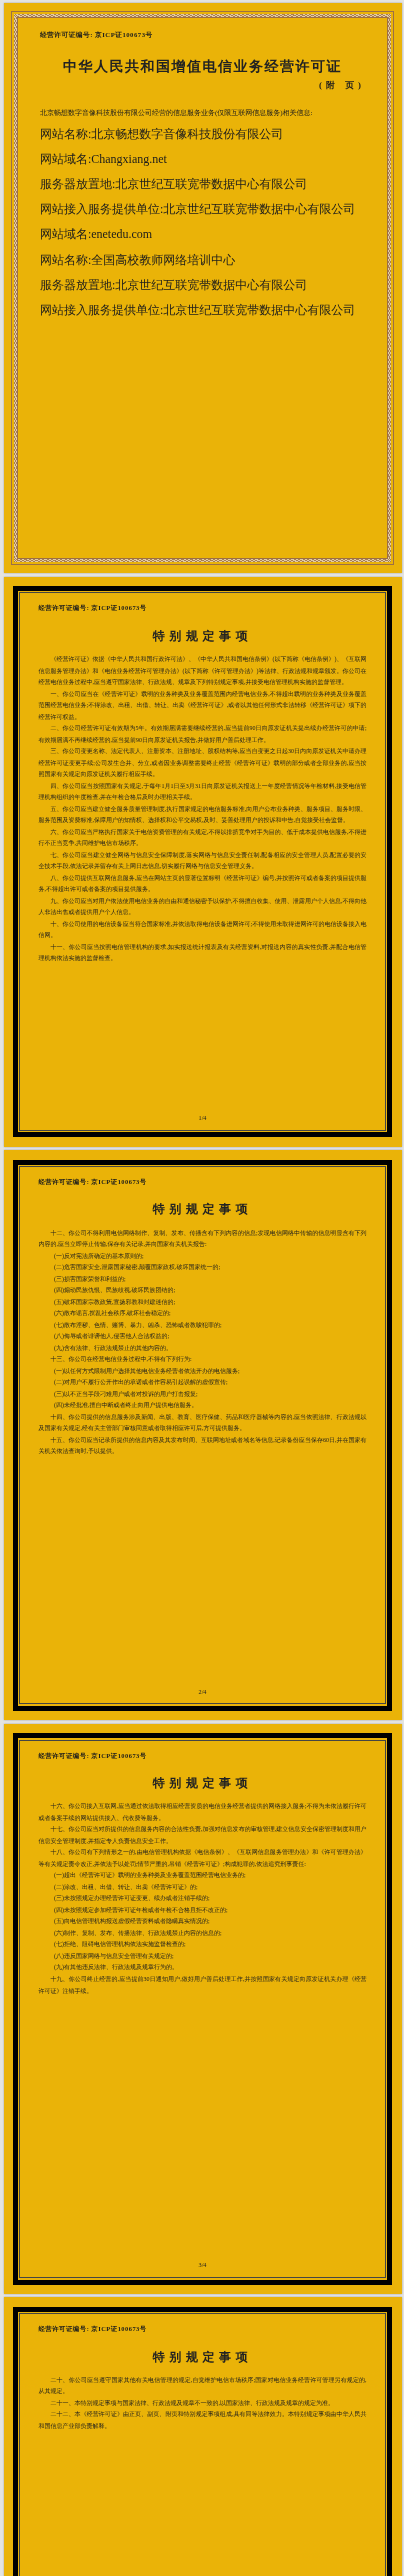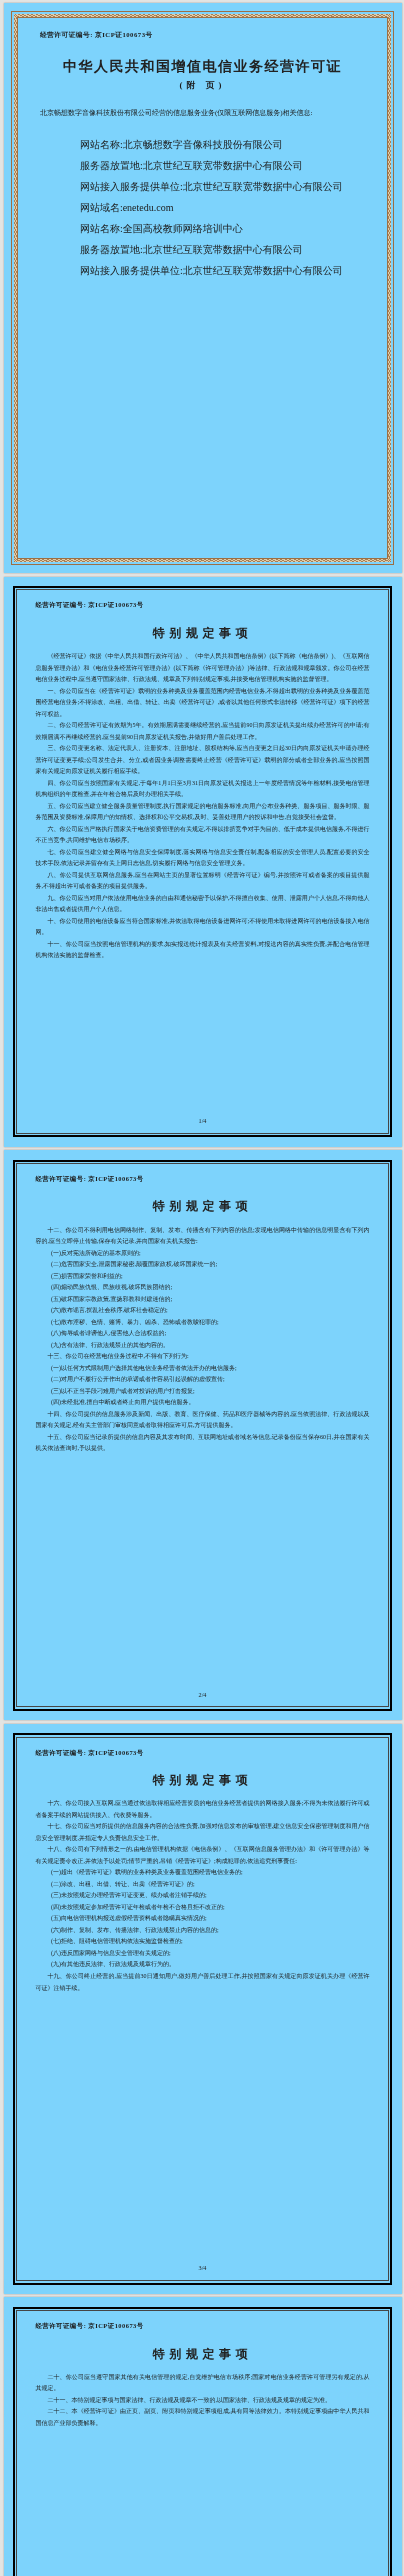--- a/index.html
+++ b/index.html
@@ -7,21 +7,21 @@
     width:405px;
     background:#e4e4e2;
     font-family:"Liberation Serif","DejaVu Serif",serif;
     color:#1c1c1c;
   }
   .doc { padding:3.1px 0; }
   .page {
     width:398px;
     height:570px;
     margin:0 auto 3.6px;
-    background:#7dd3fc;
+    background:#eab308;
     position:relative;
     box-sizing:border-box;
     box-shadow:0 0 1.5px rgba(0,0,0,.35);
   }
   
   .cf1 {
     position:absolute; inset:7.7px;
     border:0.5px solid #9c6f45;
     padding:2.1px;
     box-sizing:border-box;
@@ -37,29 +37,29 @@
     padding:13.4px 21.6px;
     overflow:hidden;
   }
   .cert-header { font-size:6.7px; font-weight:bold; letter-spacing:0.5px; }
   .lic-no { margin-left:2.1px; }
   .cert-title {
     margin:17.5px 0 4.1px; text-align:center;
     font-size:14px; font-weight:bold; letter-spacing:1.5px; color:#222;
   }
   .cert-sub {
-    text-align:center; font-size:8.8px; font-weight:bold;
+    text-align:right; font-size:8.8px; font-weight:bold;
     letter-spacing:4.1px; margin-bottom:14.4px;
   }
-  .cert-intro { font-size:7px; line-height:2.05; margin:0 0 13px; }
-  .entry { font-size:10px; line-height:2.1;margin-left:40px; }
+  .cert-intro { font-size:7px; line-height:2.05; margin:0 0 1px; }
+  .entry { font-size:12px; line-height:2.1; }
   
   .pframe {
     position:absolute; inset:9.3px;
-    border:2px solid #000000;
+    border:5px solid #000000;
     padding:13.4px 20.6px;
     box-sizing:border-box;
   }
   .pframe::before {
     content:""; position:absolute; inset:1.5px;
     border:0.5px solid #454545; pointer-events:none;
   }
   .phead { font-size:6.4px; font-weight:bold; letter-spacing:0.5px; }
   .pnum { margin-left:2.1px; }
   .ptitle {
@@ -86,20 +86,21 @@
       <div class="cf2">
         <div class="cf3">
           <div class="cert-header">
             <span>经营许可证编号:</span><span class="lic-no">京ICP证100673号</span>
           </div>
           <h1 class="cert-title">中华人民共和国增值电信业务经营许可证</h1>
           <div class="cert-sub">(附  页)</div>
           <p class="cert-intro">北京畅想数字音像科技股份有限公司经营的信息服务业务(仅限互联网信息服务)相关信息:</p>
           <div id="cert-entries">
               <div class="entry"><span class="elabel">网站名称:</span><span class="evalue">北京畅想数字音像科技股份有限公司</span></div>
+              <div class="entry"><span class="elabel">网站域名:</span><span class="evalue">Changxiang.net</span></div>
               <div class="entry"><span class="elabel">服务器放置地:</span><span class="evalue">北京世纪互联宽带数据中心有限公司</span></div>
               <div class="entry"><span class="elabel">网站接入服务提供单位:</span><span class="evalue">北京世纪互联宽带数据中心有限公司</span></div>
               <div class="entry"><span class="elabel">网站域名:</span><span class="evalue">enetedu.com</span></div>
               <div class="entry"><span class="elabel">网站名称:</span><span class="evalue">全国高校教师网络培训中心</span></div>
               <div class="entry"><span class="elabel">服务器放置地:</span><span class="evalue">北京世纪互联宽带数据中心有限公司</span></div>
               <div class="entry"><span class="elabel">网站接入服务提供单位:</span><span class="evalue">北京世纪互联宽带数据中心有限公司</span></div>
             </div>
         </div>
       </div>
     </div>

